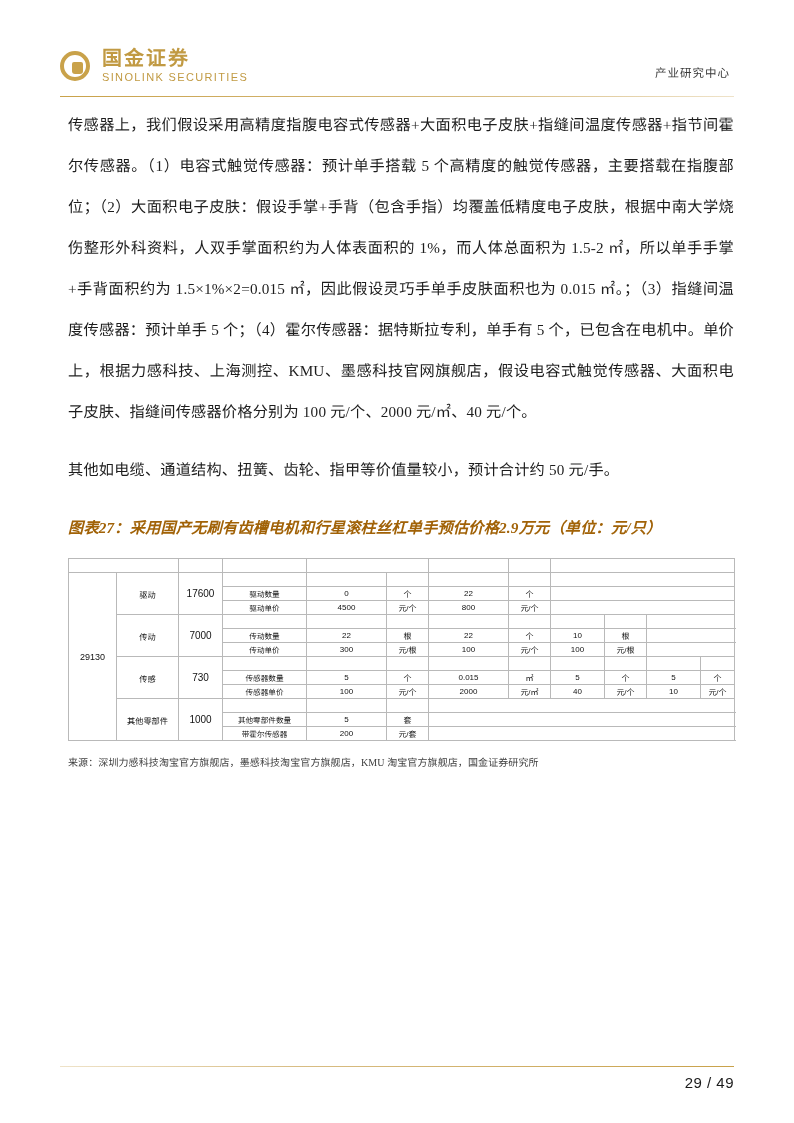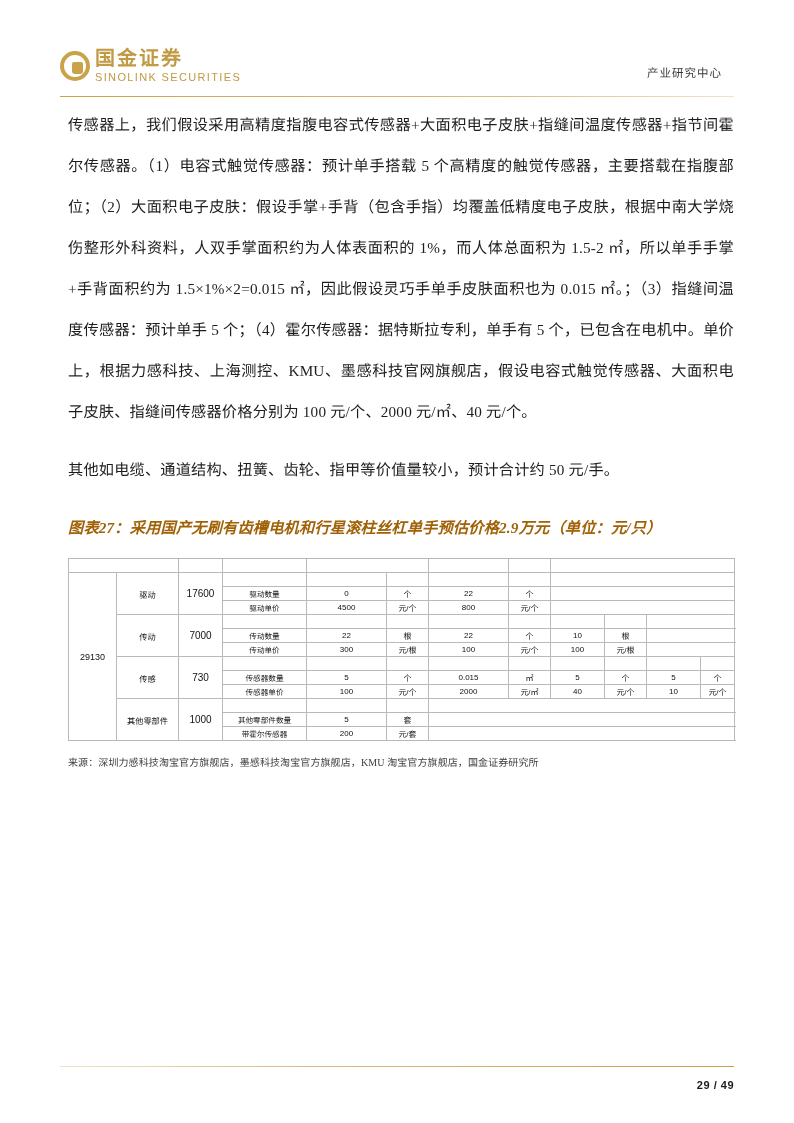--- a/index.html
+++ b/index.html
@@ -29,21 +29,21 @@
     top: 48px;
     width: 674px;
     height: 50px;
   }
   .brand {
     position: absolute;
     left: 0;
     top: 0;
     display: flex;
     align-items: center;
-    gap: 5px;
+    gap: 12px;
   }
   .brand-mark {
     width: 30px;
     height: 30px;
     border-radius: 50%;
     border: 4px solid #c9a24a;
     box-sizing: border-box;
     position: relative;
     background: #ffffff;
   }
@@ -72,21 +72,21 @@
   }
   .brand-en {
     font-family: "Liberation Sans", "DejaVu Sans", sans-serif;
     font-size: 11px;
     color: #c19a43;
     letter-spacing: 1.35px;
     margin-top: 4px;
   }
   .header-right {
     position: absolute;
-    right: 12px;
+    right: 4px;
     top: 16px;
     font-family: "Liberation Sans", "DejaVu Sans", sans-serif;
     font-size: 11.5px;
     color: #3a3a3a;
     letter-spacing: 1px;
   }
   .header-rule {
     position: absolute;
     left: 60px;
     top: 96px;
@@ -193,22 +193,22 @@
     bottom: 56px;
     width: 674px;
     height: 1px;
     background: linear-gradient(to right, #efe3c9 0%, #d8bd84 35%, #c9a24a 100%);
   }
   .pageno {
     position: absolute;
     right: 60px;
     bottom: 32px;
     font-family: "Liberation Sans", "DejaVu Sans", sans-serif;
-    font-size: 11px;
-    font-weight: bold;
+    font-size: 15px;
+    font-weight: normal;
     color: #1b1b1b;
     letter-spacing: 0.5px;
   }
 </style>
 </head>
 <body>
 
 <div class="page">
 
   <div class="header">

